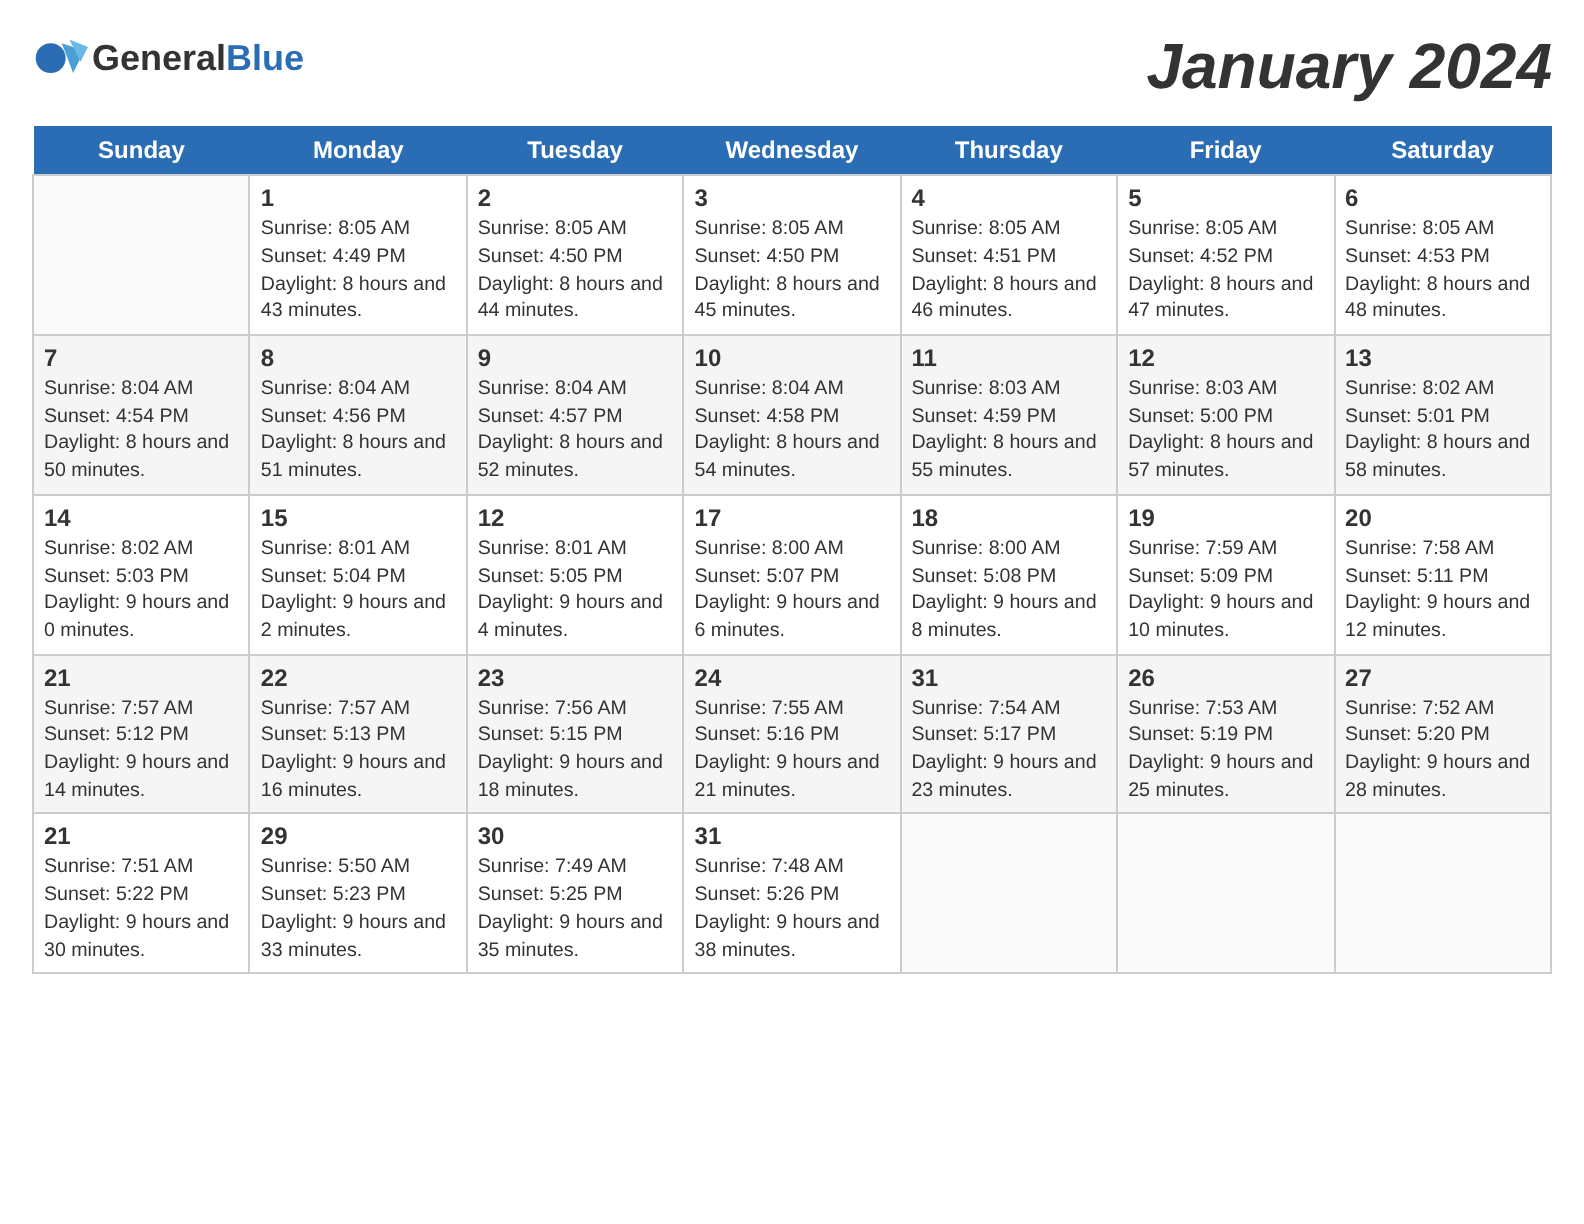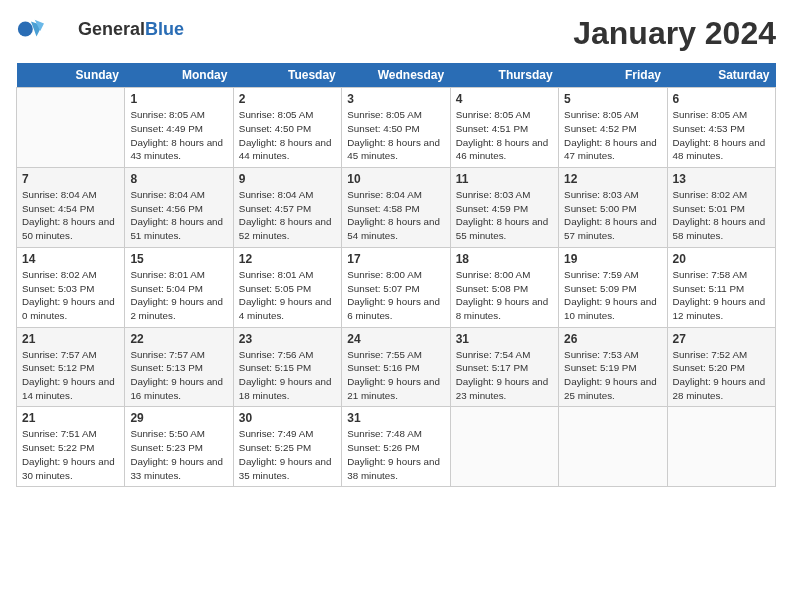--- a/index.html
+++ b/index.html
@@ -22,50 +22,50 @@
     }
     .logo {
       display: flex;
       align-items: center;
     }
     .logo-text {
       font-size: 18px;
       font-weight: bold;
       color: #333;
       line-height: 1.1;
-      margin-left: 32px;
     }
     .logo-icon {
       width: 28px;
       height: 28px;
       margin-right: 2px;
     }
     .title-area {
       text-align: center;
+      font-style: italic;
     }
     .main-title {
       font-size: 32px;
       font-weight: bold;
       color: #333;
       line-height: 1.1;
     }
     .subtitle {
       font-size: 15px;
       color: #555;
     }
     table {
       width: 100%;
       border-collapse: collapse;
       font-size: 10.5px;
     }
     thead tr th {
       background-color: #2a6db5;
       color: white;
       padding: 5px 6px;
-      text-align: right;
+      text-align: center;
       font-size: 12px;
       font-weight: bold;
     }
     tbody tr td {
       border: 1px solid #ccc;
       padding: 4px 5px;
       vertical-align: top;
       width: calc(100% / 7);
       min-height: 70px;
       background: #fff;

